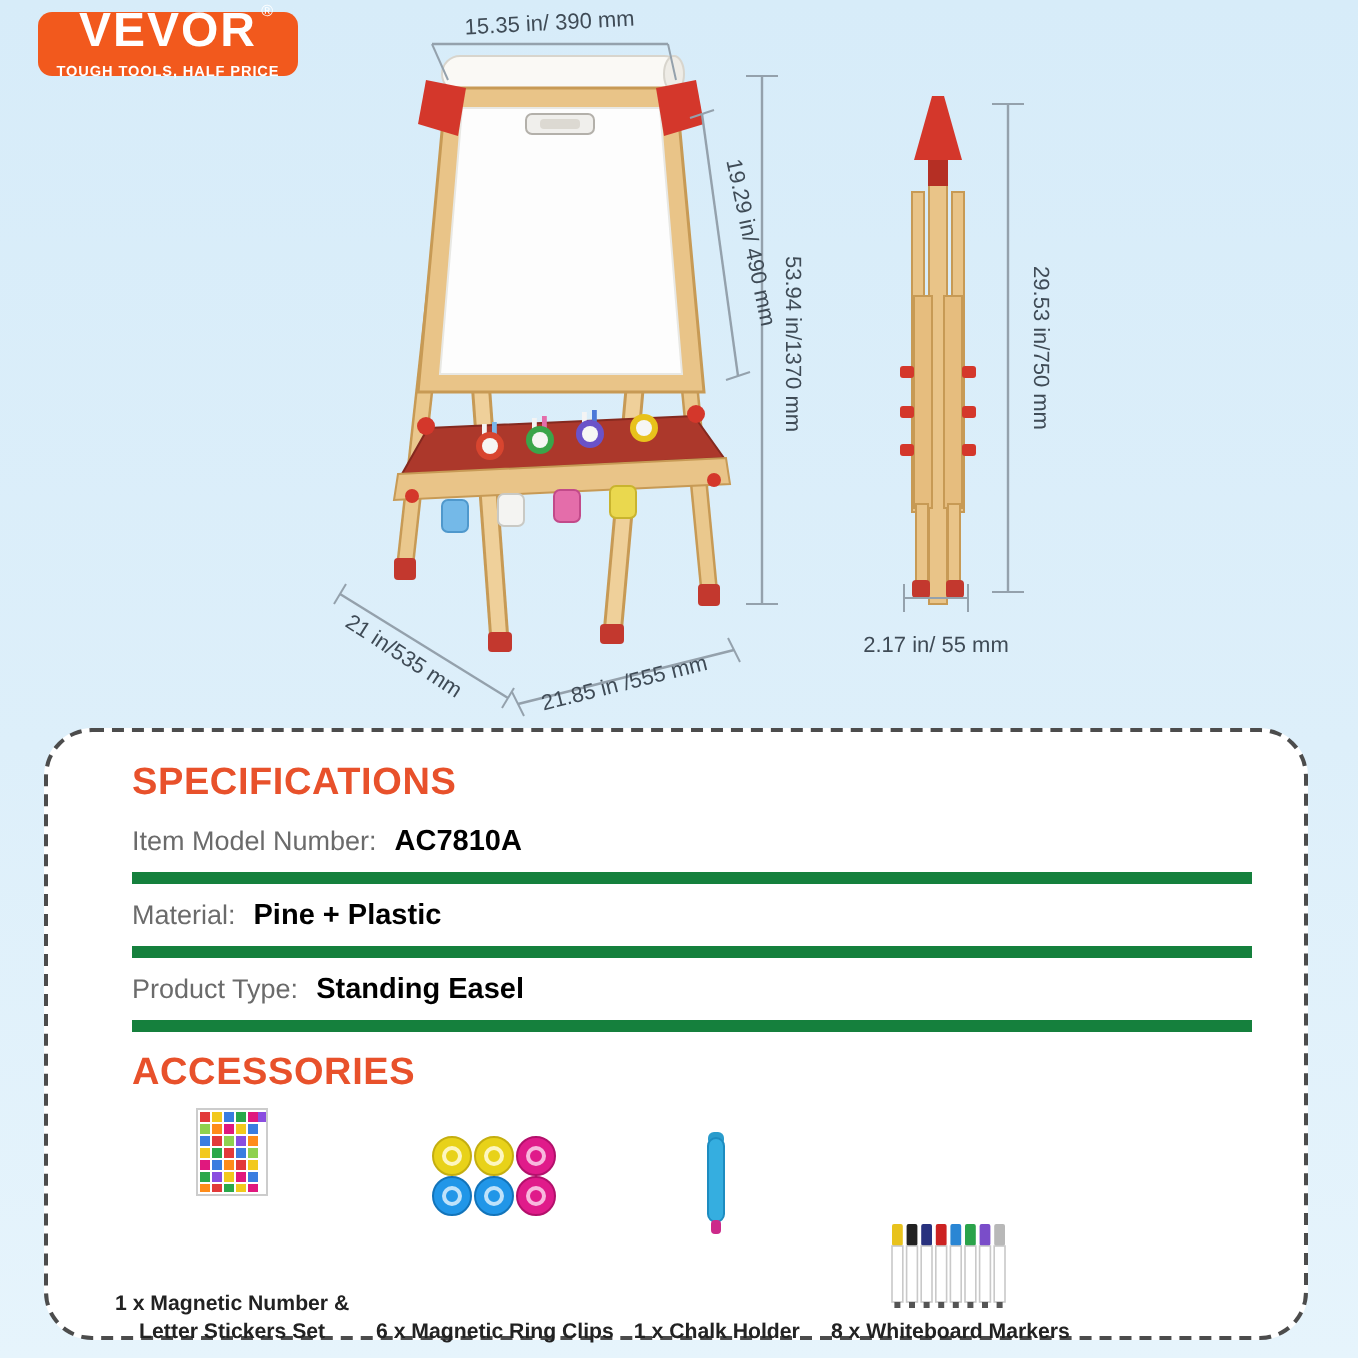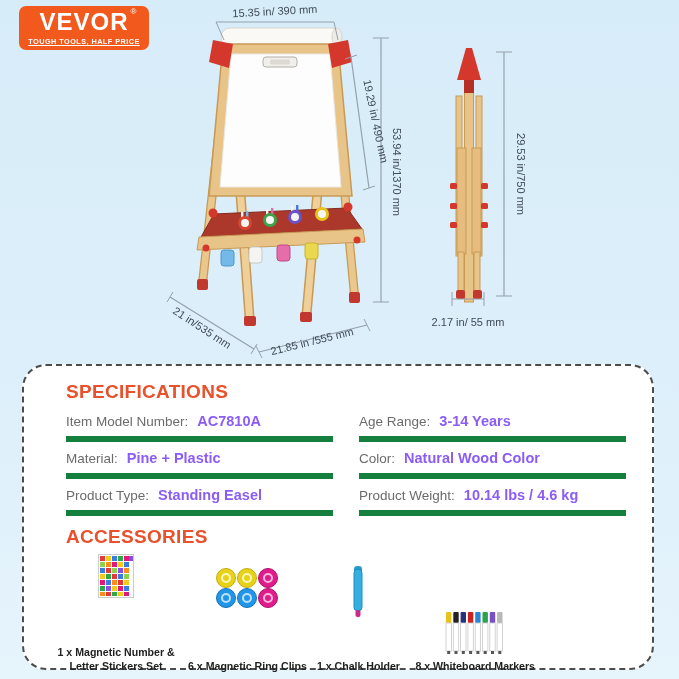--- a/index.html
+++ b/index.html
@@ -1,43 +1,43 @@
 <!DOCTYPE html>
 <html><head>
 <meta charset="utf-8">
 <style>
   html,body{margin:0;padding:0;}
   body{font-family:"Liberation Sans", sans-serif;}
   .canvas{position:relative;width:679px;height:679px;overflow:hidden;
           background:linear-gradient(180deg,#d7ecf9 0%,#ddeffa 55%,#e6f4fc 100%);}
 
   
-  .logo{position:absolute;left:19px;top:6px;width:130px;height:44px;
+  .logo{position:absolute;left:19px;top:6px;width:130px;height:32px;
         background:#f2591d;border-radius:7px;color:#fff;
         display:flex;flex-direction:column;align-items:center;justify-content:center;}
   .logo .brand{font-size:24px;font-weight:800;letter-spacing:1px;line-height:1;position:relative;}
   .logo .reg{font-size:8px;font-weight:400;position:absolute;top:-2px;right:-9px;}
-  .logo .tagline{font-size:7.3px;font-weight:700;letter-spacing:.45px;margin-top:3px;white-space:nowrap;text-decoration:underline;}
+  .logo .tagline{font-size:7.3px;font-weight:700;letter-spacing:.45px;margin-top:3px;white-space:nowrap;}
 
   
   .diagram{position:absolute;left:0;top:0;width:679px;height:360px;}
   .dimtext{fill:#3f4b56;font-size:11px;font-family:"Liberation Sans",sans-serif;}
 
   
   .panel{position:absolute;left:22px;top:364px;width:632px;height:306px;
          background:#ffffff;border:2px dashed #4c4c4c;border-radius:24px;
          box-sizing:border-box;padding:11px 22px 0 22px;}
   .section-title{color:#e8512b;font-size:19px;font-weight:800;letter-spacing:.3px;
                  margin:4px 0 2px 20px;}
   .spec-grid{display:flex;gap:26px;margin:2px 0 0 20px;padding-right:4px;}
   .spec-col{flex:1;}
   .spec-row{display:flex;align-items:baseline;border-bottom:6px solid #15803d;
             padding:8px 0 7px 0;white-space:nowrap;}
   .spec-label{color:#6b6b6b;font-size:13.5px;}
-  .spec-value{color:#8b5cf6;font-size:14.5px;font-weight:700;margin-left:9px;}
+  .spec-value{color:#000000;font-size:14.5px;font-weight:700;margin-left:9px;}
 
   .acc-row{display:flex;align-items:flex-end;margin-top:6px;}
   .acc-item{display:flex;flex-direction:column;align-items:center;justify-content:flex-end;}
   .acc-icon{display:flex;align-items:flex-end;justify-content:center;margin-bottom:4px;}
   .acc-label{font-size:10.6px;font-weight:700;color:#222;text-align:center;line-height:1.3;}
   .r1-1{flex-basis:24%;gap:44px;} .r1-2{flex-basis:15%;} .r1-3{flex-basis:21%;gap:46px;} .r1-4{flex-basis:17%;gap:38px;} .r1-5{flex-basis:23%;justify-content:flex-end;}
   .r2-1{flex-basis:27%;} .r2-2{flex-basis:17%;} .r2-3{flex-basis:13%;} .r2-4{flex-basis:19%;} .r2-5{flex-basis:24%;}
 </style>
 </head>
 <body>
@@ -192,34 +192,20 @@
           <span class="spec-label">Item Model Number:</span>
           <span class="spec-value">AC7810A</span>
         </div>
         <div class="spec-row">
           <span class="spec-label">Material:</span>
           <span class="spec-value">Pine + Plastic</span>
         </div>
         <div class="spec-row">
           <span class="spec-label">Product Type:</span>
           <span class="spec-value">Standing Easel</span>
-        </div>
-      </div>
-      <div class="spec-col">
-        <div class="spec-row">
-          <span class="spec-label">Age Range:</span>
-          <span class="spec-value">3-14 Years</span>
-        </div>
-        <div class="spec-row">
-          <span class="spec-label">Color:</span>
-          <span class="spec-value">Natural Wood Color</span>
-        </div>
-        <div class="spec-row">
-          <span class="spec-label">Product Weight:</span>
-          <span class="spec-value">10.14 lbs / 4.6 kg</span>
         </div>
       </div>
     </div>
 
     <div class="section-title" style="margin-top:10px;">ACCESSORIES</div>
 
     <div class="acc-row">
       <div class="acc-item r1-1">
         <div class="acc-icon">
           <svg width="36" height="44" viewBox="0 0 36 44">

